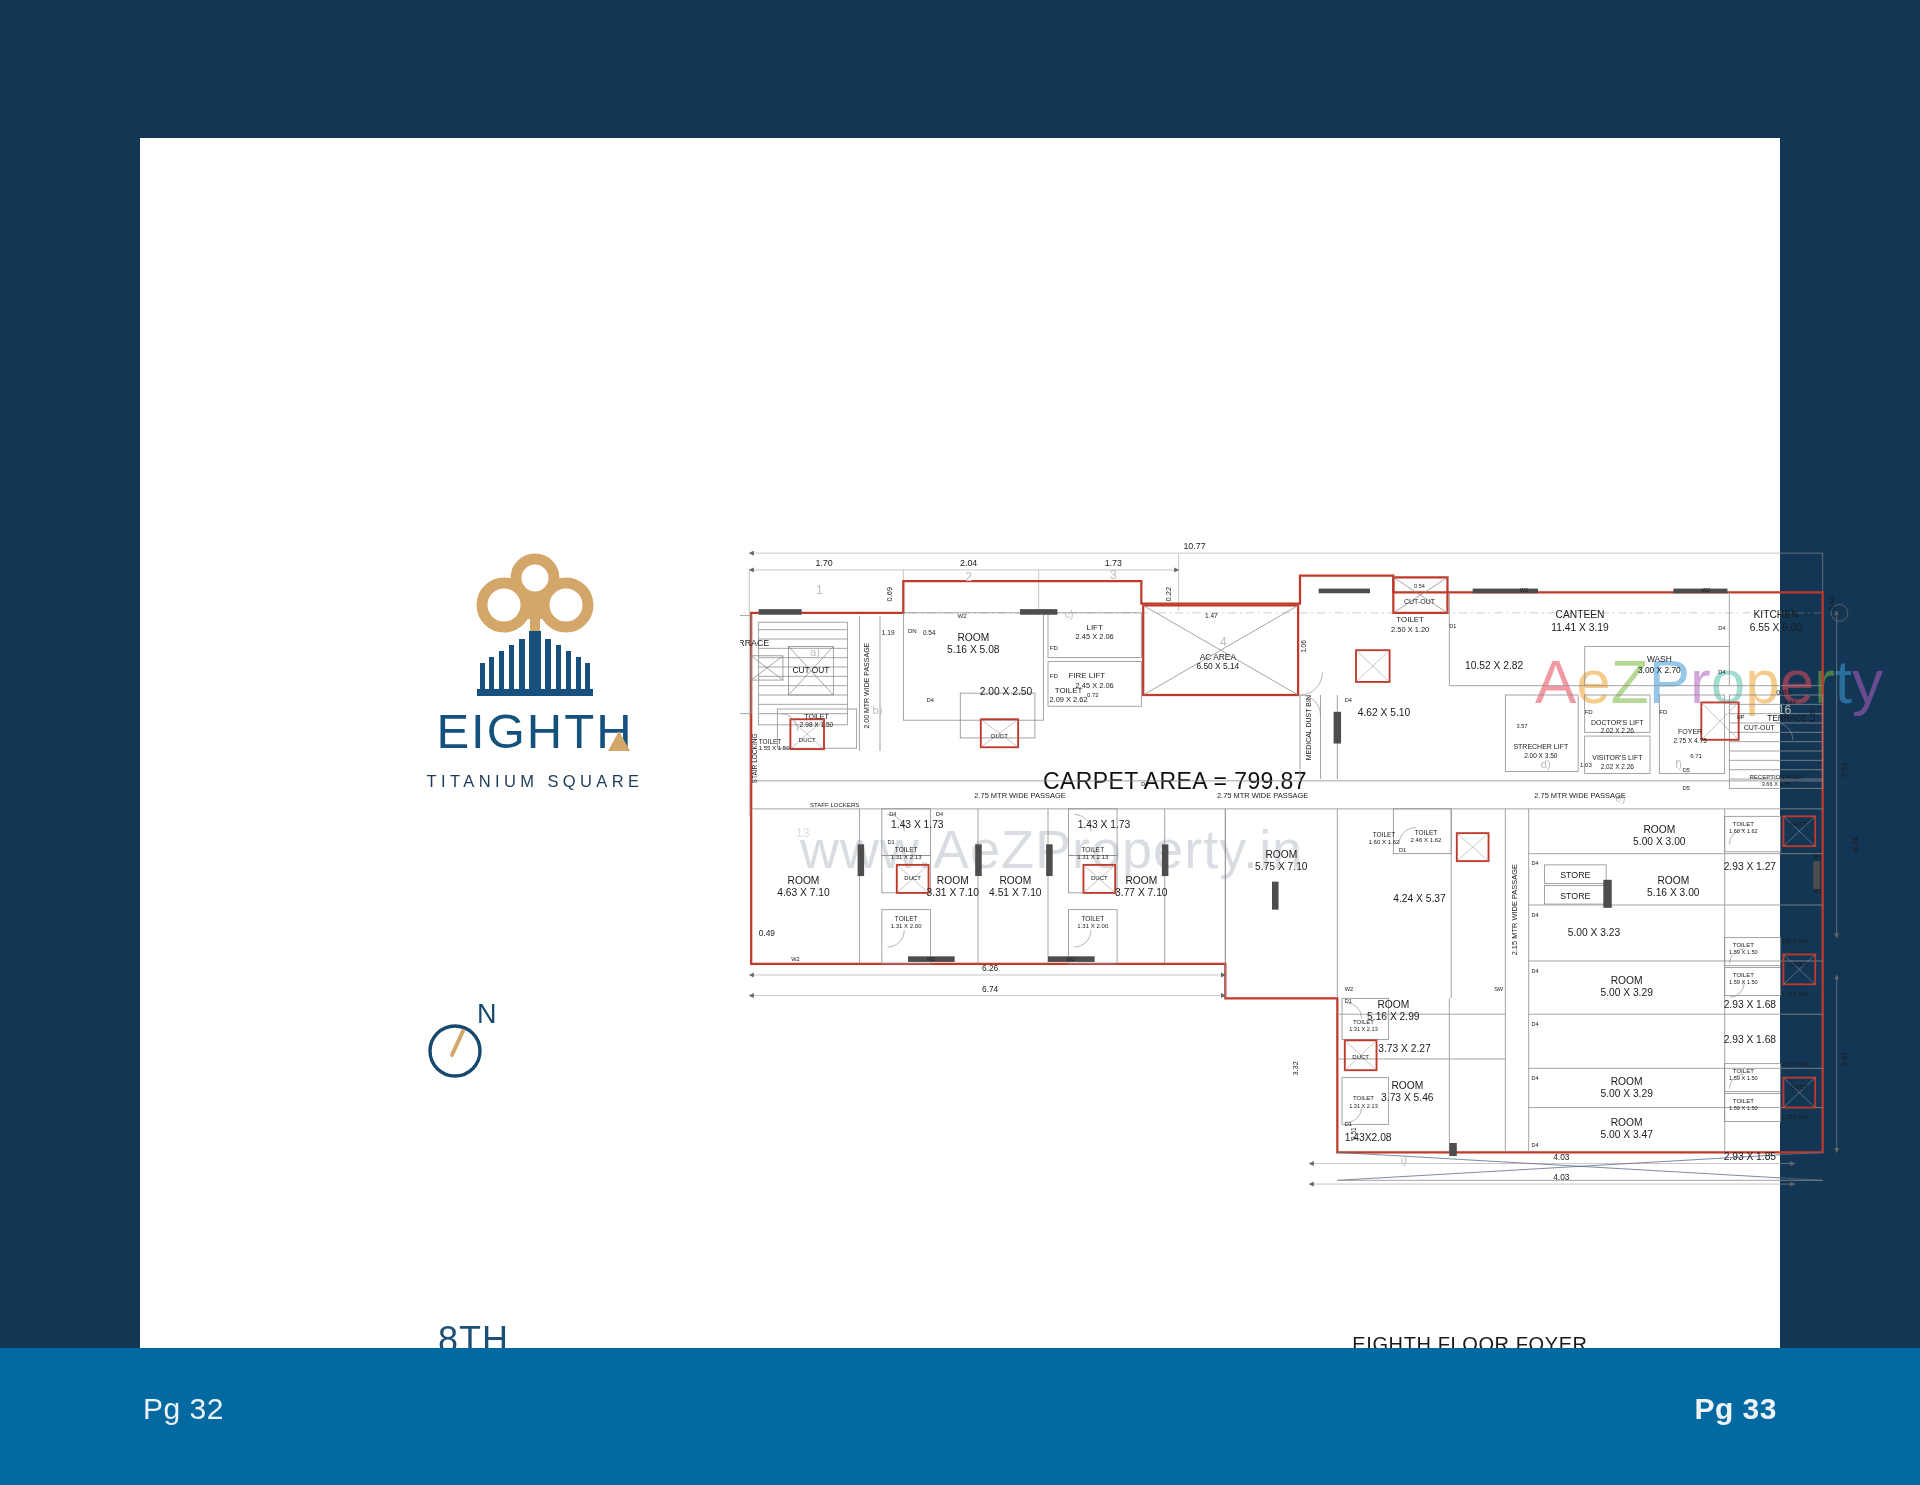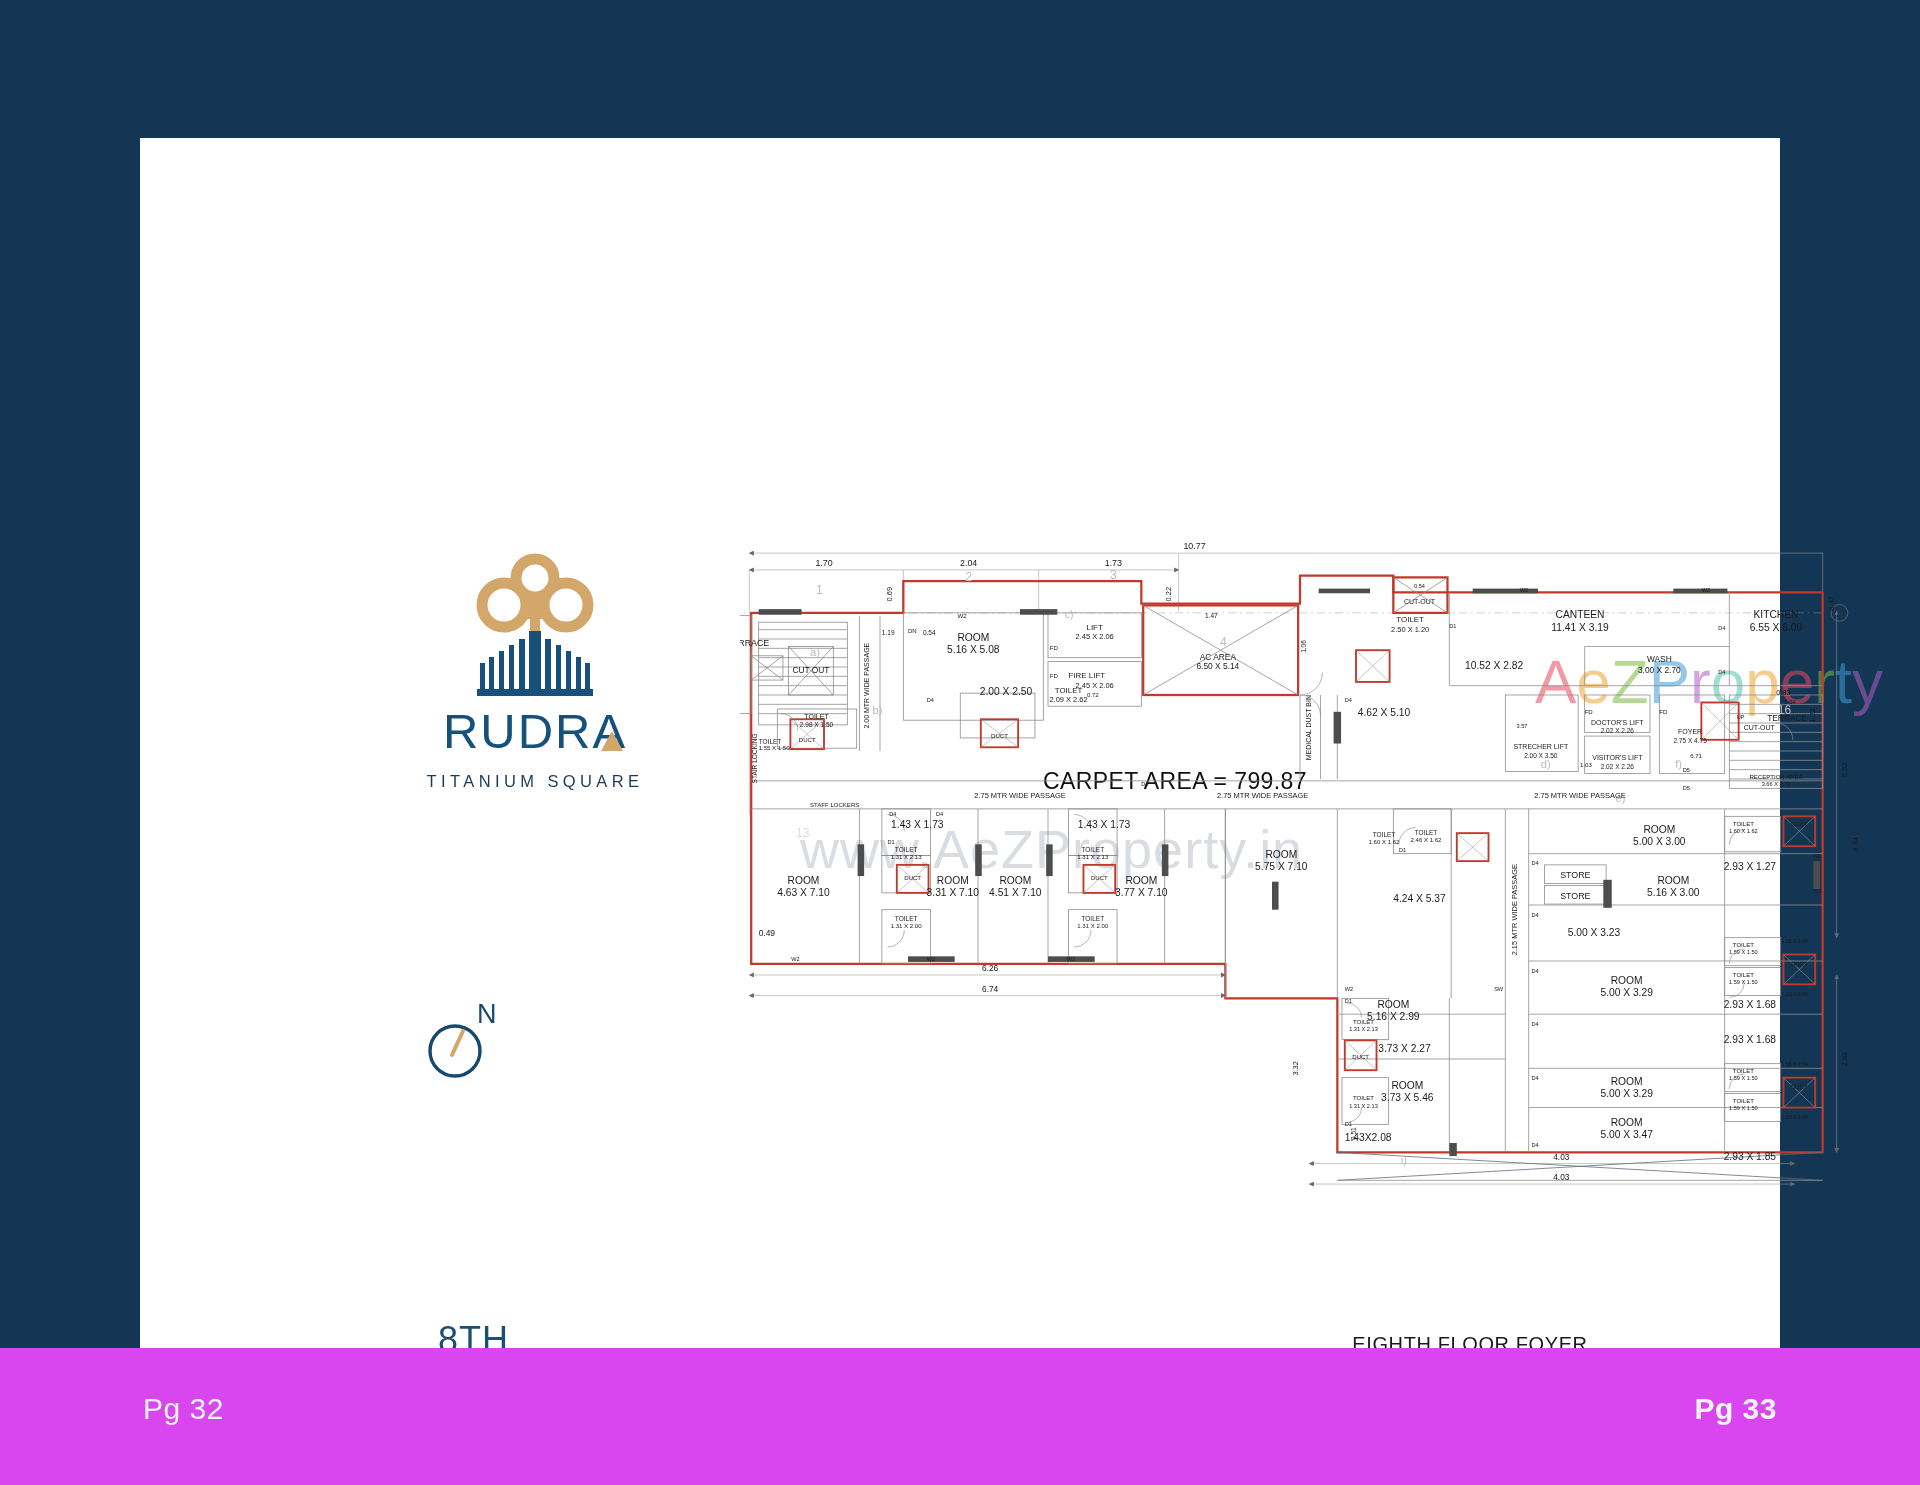--- a/index.html
+++ b/index.html
@@ -16,21 +16,21 @@
   .sheet{
     position:absolute;
     left:140px;top:138px;
     width:1640px;height:1210px;
     background:#ffffff;
   }
 
   
   .footer{
     position:absolute;left:0;right:0;bottom:0;height:137px;
-    background:#d946ef;
+    background:#0369a1;
     text-align:center;
   }
   .pg{
     position:absolute;top:44px;
     color:#eef3f7;font-size:30px;letter-spacing:.5px;
   }
   .pg.left{left:143px;}
   .pg.right{right:143px;font-weight:bold;}
 
   
@@ -112,21 +112,21 @@
           <rect x="48" y="98" width="5" height="42"></rect>
           <rect x="115" y="98" width="5" height="42"></rect>
           <rect x="38" y="104" width="5" height="36"></rect>
           <rect x="125" y="104" width="5" height="36"></rect>
           <rect x="29" y="110" width="5" height="30"></rect>
           <rect x="134" y="110" width="5" height="30"></rect>
           <rect x="26" y="136" width="116" height="7"></rect>
         </g>
       </svg>
       <div class="brand-name">
-        <span>RUDRA</span>
+        <span>EIGHTH</span>
         <svg width="26" height="26" viewBox="0 0 26 26" style="position:absolute;right:2px;bottom:3px;">
           <path d="M13 4 L24 24 L2 24 Z" fill="#d3a76a"></path>
         </svg>
       </div>
       <div class="brand-sub">TITANIUM SQUARE</div>
     </div>
 
     <div class="compass">
       <svg width="80" height="80" viewBox="0 0 80 80">
         <circle cx="30" cy="48" r="25" fill="none" stroke="#17496f" stroke-width="3.4"></circle>

